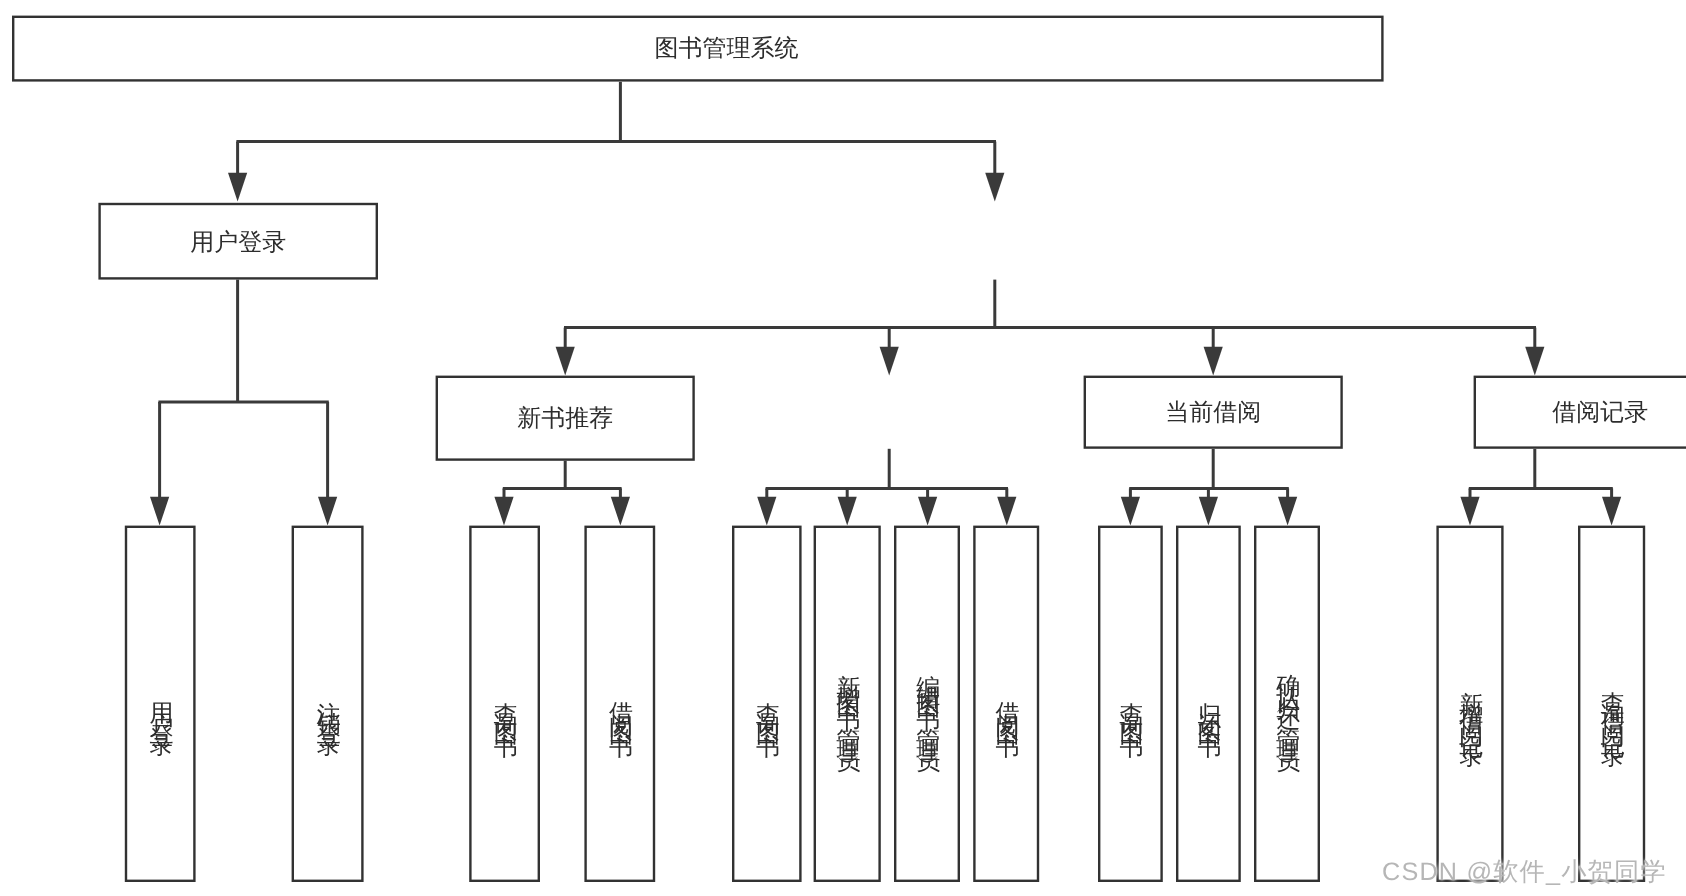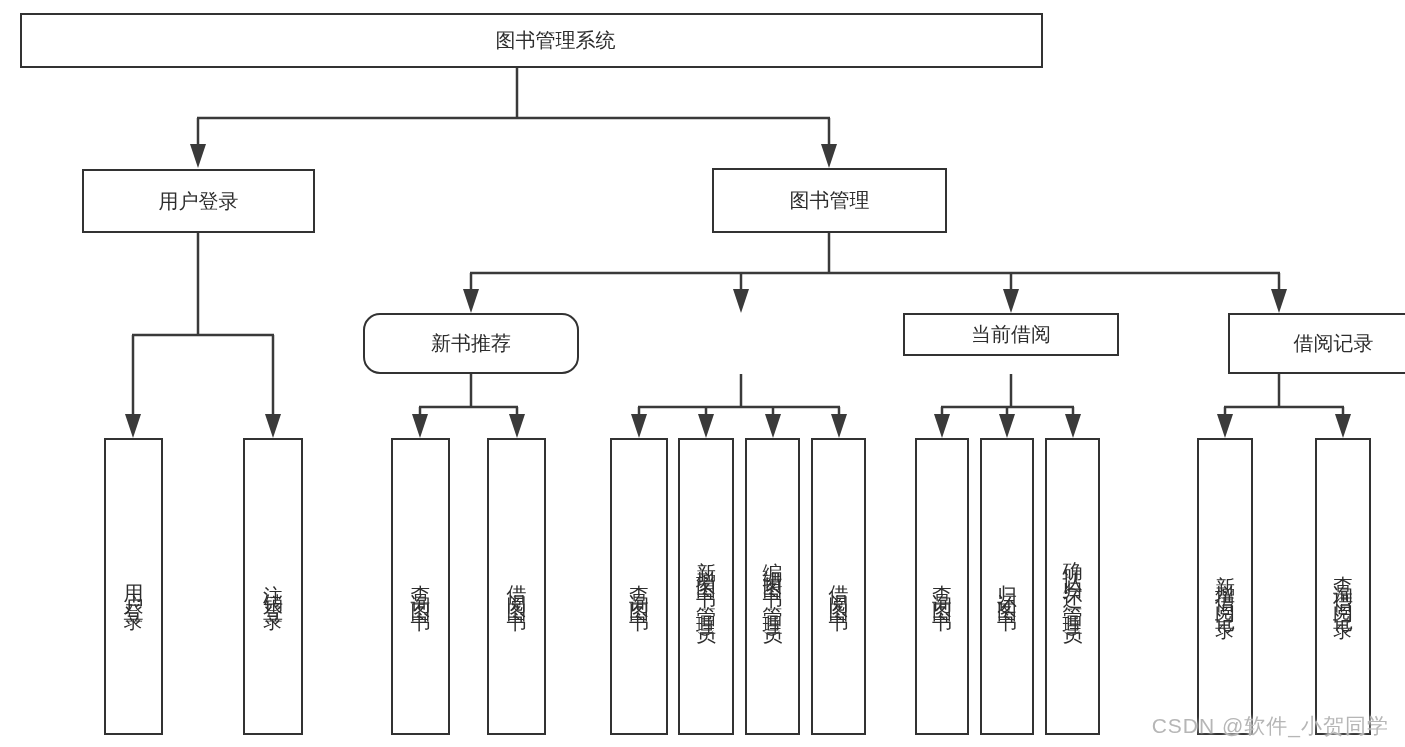--- a/index.html
+++ b/index.html
@@ -115,35 +115,32 @@
       <polygon points="765,414 781,414 773,438"></polygon>
       <polygon points="831,414 847,414 839,438"></polygon>
       <polygon points="934,414 950,414 942,438"></polygon>
       <polygon points="999,414 1015,414 1007,438"></polygon>
       <polygon points="1065,414 1081,414 1073,438"></polygon>
       <polygon points="1217,414 1233,414 1225,438"></polygon>
       <polygon points="1335,414 1351,414 1343,438"></polygon>
     </g>
   </svg>
 
-  <div class="box" style="left:20px; top:13px; width:1023px; height:55px;padding-left:48px;">
+  <div class="box" style="left:10px; top:13px; width:1143px; height:55px;padding-left:48px;">
     <span>图书管理系统</span>
   </div>
 
   <div class="box" style="left:82px; top:169px; width:233px; height:64px;">
     <span>用户登录</span>
   </div>
-  <div class="box" style="left:712px; top:168px; width:235px; height:65px;">
-    <span>图书管理</span>
-  </div>
 
-  <div class="box" style="left:363px; top:313px; width:216px; height:61px;border-radius:17px;">
+  <div class="box" style="left:363px; top:313px; width:216px; height:71px;">
     <span>新书推荐</span>
   </div>
-  <div class="box" style="left:903px; top:313px; width:216px; height:43px;">
+  <div class="box" style="left:903px; top:313px; width:216px; height:61px;">
     <span>当前借阅</span>
   </div>
   <div class="box" style="left:1228px; top:313px; width:211px; height:61px;">
     <span>借阅记录</span>
   </div>
 
   <div class="box leaf" style="left:104px; width:59px;">
     <span class="v-label">用户登录</span>
   </div>
   <div class="box leaf" style="left:243px; width:60px;">

